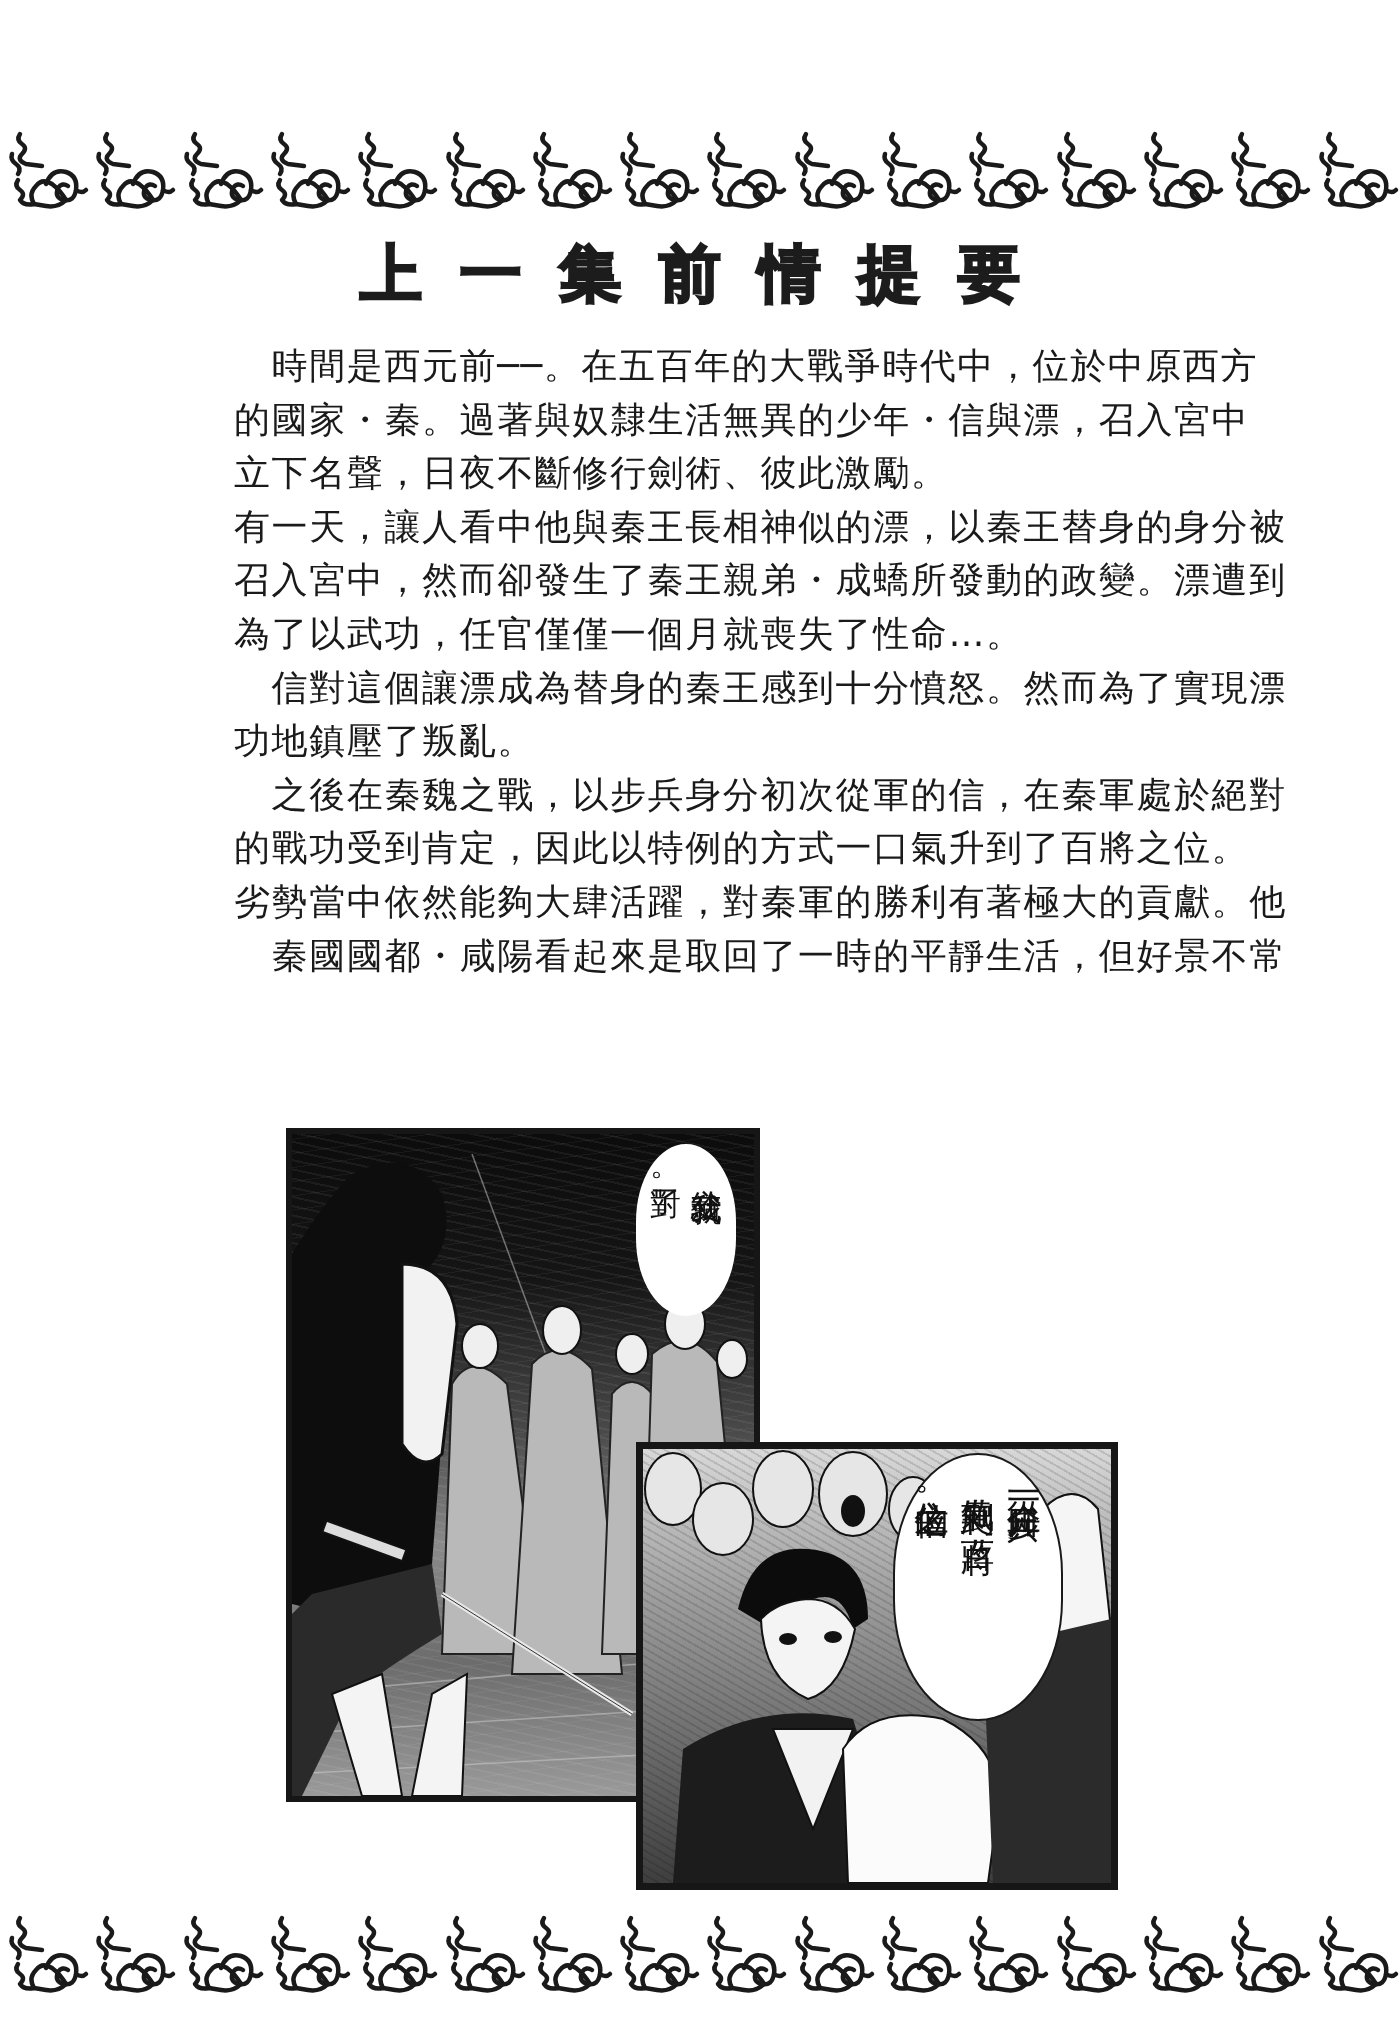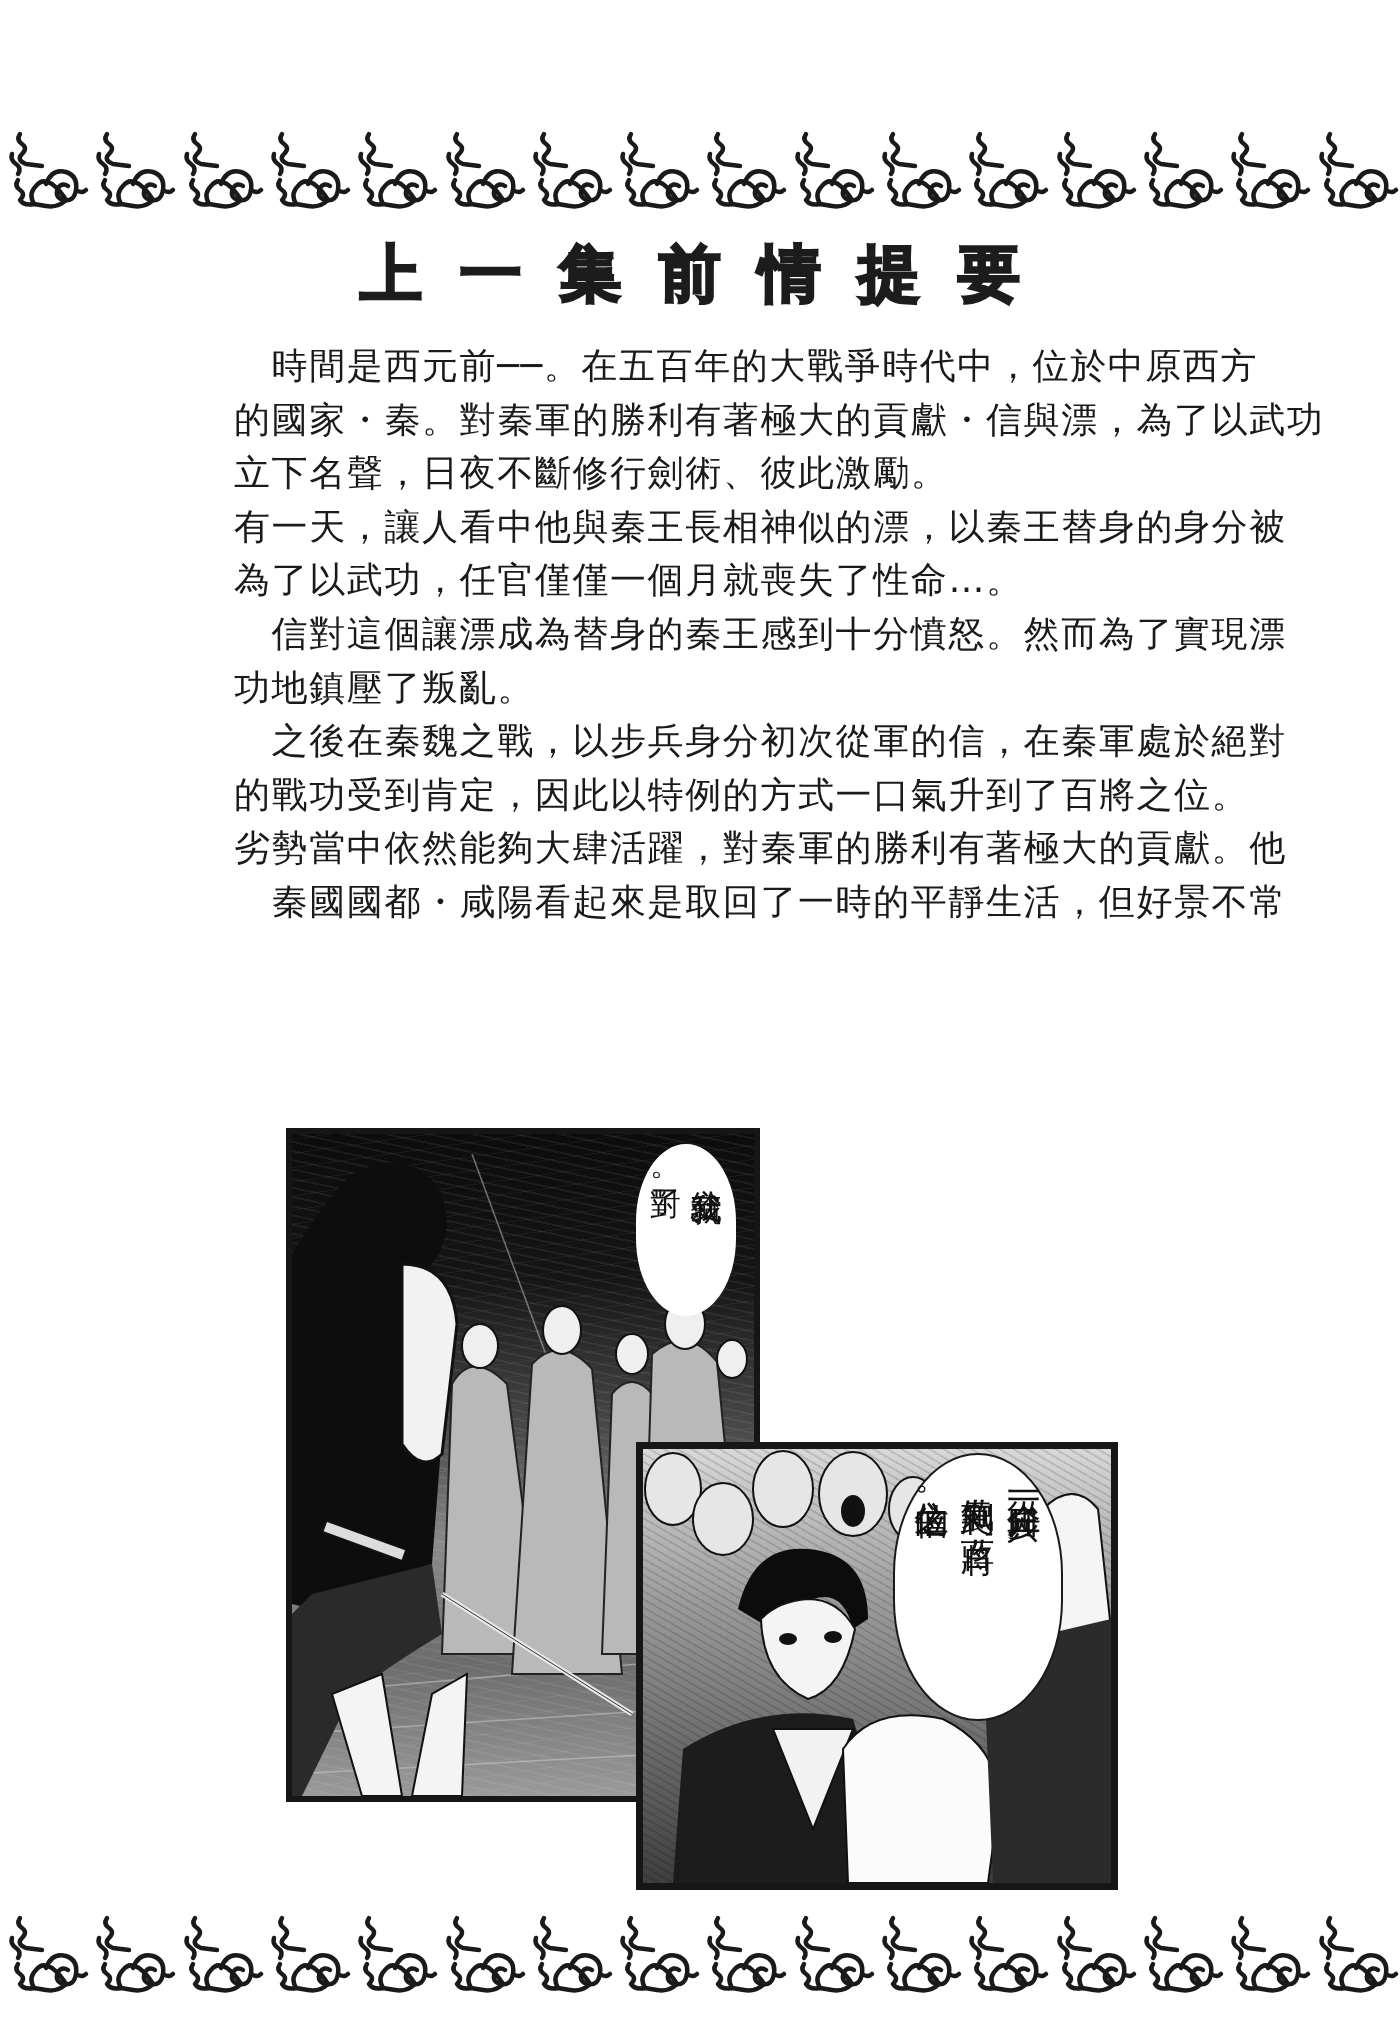--- a/index.html
+++ b/index.html
@@ -212,23 +212,24 @@
   <span>一</span>
   <span>集</span>
   <span>前</span>
   <span>情</span>
   <span>提</span>
   <span>要</span>
 </div>
 
 <div class="summary">
   <p>　時間是西元前──。在五百年的大戰爭時代中，位於中原西方</p>
-  <p>的國家・秦。對秦軍的勝利有著極大的貢獻・信與漂，為了以武功</p>
+  <p>的國家・秦。過著與奴隸生活無異的少年・信與漂，召入宮中</p>
   <p>立下名聲，日夜不斷修行劍術、彼此激勵。</p>
   <p>有一天，讓人看中他與秦王長相神似的漂，以秦王替身的身分被</p>
+  <p>召入宮中，然而卻發生了秦王親弟・成蟜所發動的政變。漂遭到</p>
   <p>為了以武功，任官僅僅一個月就喪失了性命…。</p>
   <p>　信對這個讓漂成為替身的秦王感到十分憤怒。然而為了實現漂</p>
   <p>功地鎮壓了叛亂。</p>
   <p>　之後在秦魏之戰，以步兵身分初次從軍的信，在秦軍處於絕對</p>
   <p>的戰功受到肯定，因此以特例的方式一口氣升到了百將之位。</p>
   <p>劣勢當中依然能夠大肆活躍，對秦軍的勝利有著極大的貢獻。他</p>
   <p>　秦國國都・咸陽看起來是取回了一時的平靜生活，但好景不常</p>
 </div>
 
 <div class="panel panel-left">

